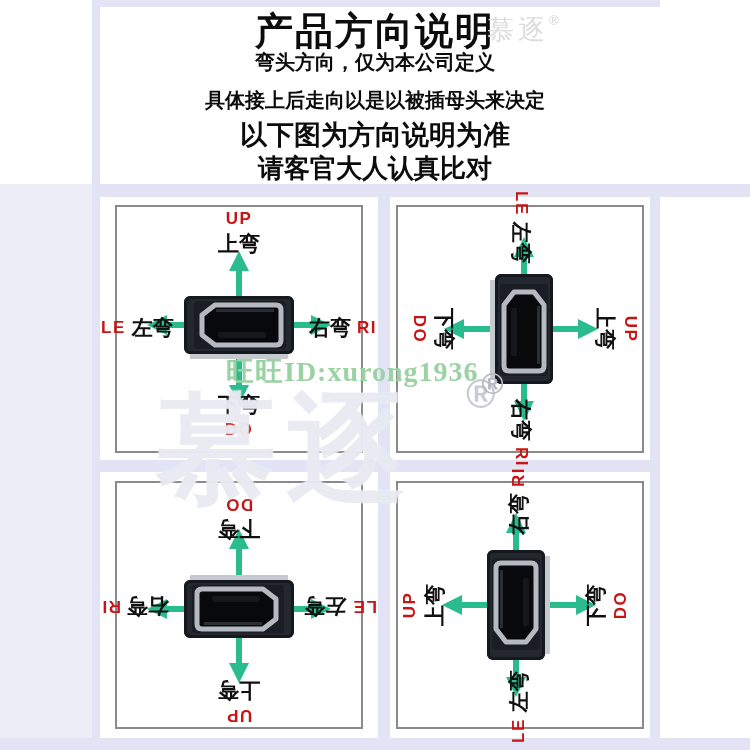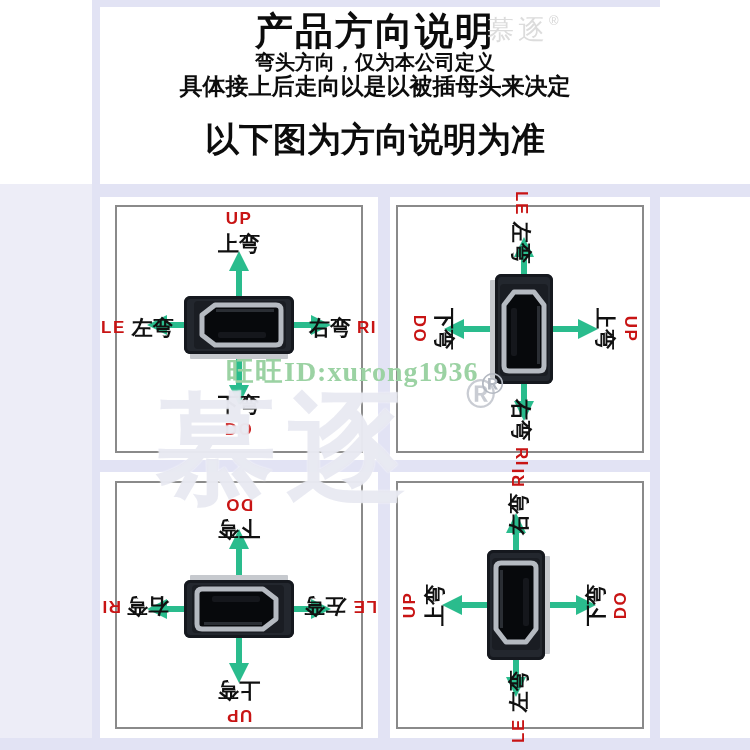--- a/index.html
+++ b/index.html
@@ -8,22 +8,22 @@
     overflow:hidden; font-family:"Liberation Sans", sans-serif;
   }
   
   .strip { position:absolute; background:#e2e3f4; }
   .left-tint { position:absolute; left:0; top:184px; width:92px; height:554px; background:#ededf7; }
 
   
   .header-line { position:absolute; left:0; width:750px; text-align:center; font-weight:bold; color:#0c0c0c; }
   .h-title { top:6px;  font-size:38px; letter-spacing:2px; }
   .h-sub1  { top:49px; font-size:20px; }
-  .h-sub2  { top:71px; font-size:23px; }
-  .h-sub3  { top:117px; font-size:34px; }
+  .h-sub2  { top:87px; font-size:20px; }
+  .h-sub3  { top:117px; font-size:27px; }
   .h-sub4  { top:151px; font-size:26px; }
   .brand-small { position:absolute; left:487px; top:12px; font-size:27px; font-weight:normal;
                  color:#dcdcdc; letter-spacing:4px; z-index:2; }
   .brand-small .reg { font-size:13px; vertical-align:14px; letter-spacing:0; color:#d5d5d5; }
 
   
   .card { position:absolute; background:#fff; display:flex; align-items:center; justify-content:center; z-index:1; }
   .card1 { left:100px; top:197px; width:278px; height:263px; }
   .card2 { left:390px; top:197px; width:260px; height:263px; }
   .card3 { left:100px; top:472px; width:278px; height:266px; }
@@ -68,20 +68,21 @@
   <div class="strip" style="left:378px; top:184px; width:12px; height:554px;"></div>
   <div class="strip" style="left:650px; top:184px; width:10px; height:554px;"></div>
   <div class="strip" style="left:92px; top:460px; width:558px; height:12px;"></div>
   <div class="strip" style="left:0; top:738px; width:750px; height:12px;"></div>
 
   <div class="header-line h-title">产品方向说明</div>
   <div class="brand-small"><span>慕逐</span><span class="reg">®</span></div>
   <div class="header-line h-sub1">弯头方向，仅为本公司定义</div>
   <div class="header-line h-sub2">具体接上后走向以是以被插母头来决定</div>
   <div class="header-line h-sub3">以下图为方向说明为准</div>
+  <div class="header-line h-sub4">请客官大人认真比对</div>
 
   <div class="card card1">
     <div class="pcontent">
       <svg class="cross" viewBox="0 0 244 244">
         <g fill="#2abc8d">
           <rect x="119" y="62" width="6" height="36"></rect>
             <polygon points="122,44 112,64 132,64"></polygon>
           <rect x="119" y="146" width="6" height="34"></rect>
             <polygon points="122,198 112,178 132,178"></polygon>
           <rect x="48" y="115" width="34" height="6"></rect>

